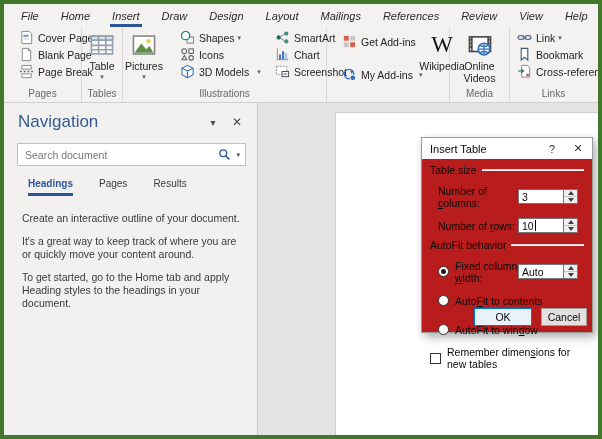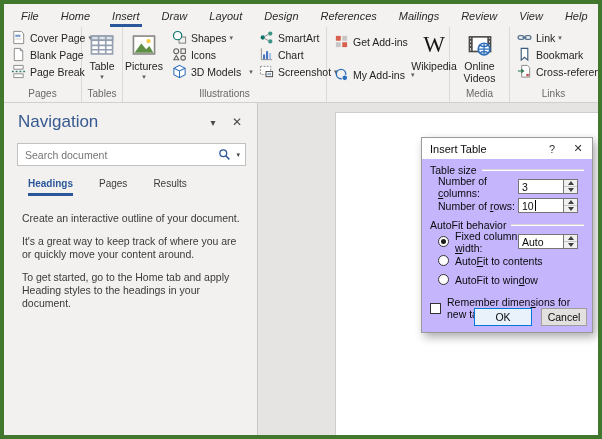--- a/index.html
+++ b/index.html
@@ -10,21 +10,21 @@
   .menubar{position:absolute;left:0;top:0;right:0;height:23px;display:flex;align-items:stretch;padding-left:6px;}
   .mtab{display:flex;align-items:center;padding:0 11px;font-size:11px;color:#2b2a29;position:relative;cursor:default;font-style:italic;}
   .mtab.active{font-weight:400;}
   .mtab.active::after{content:"";position:absolute;left:9px;right:9px;bottom:0;height:3px;background:#2b579a;}
   
   .ribbon{position:absolute;left:0;top:23px;right:0;height:76px;display:flex;box-sizing:border-box;
           border-bottom:1px solid #d2d0ce;}
   .rgroup{box-sizing:border-box;border-right:1px solid #dbd9d7;display:flex;flex-direction:column;padding-top:2px;}
   .rgroup-items{flex:1;display:flex;}
   .rgroup-label{height:14px;line-height:12px;text-align:center;font-size:10px;color:#6a6865;}
-  .col{display:flex;flex-direction:column;padding-left:5px;}
+  .col{display:flex;flex-direction:column;padding-left:13px;}
   .rbtn-s{display:flex;align-items:center;height:17px;padding:0 2px;font-size:10.5px;white-space:nowrap;cursor:default;}
   .ric{width:15px;height:15px;margin-right:4px;flex:none;display:inline-flex;}
   .ric svg{width:15px;height:15px;}
   .chev{font-size:7px;color:#605e5c;margin-left:3px;line-height:1;}
   .rbtn-l{display:flex;flex-direction:column;align-items:center;justify-content:flex-start;
           font-size:10.5px;line-height:12px;text-align:center;padding:3px 2px 0;cursor:default;}
   .ric-l{width:26px;height:26px;margin-bottom:2px;display:inline-flex;align-items:center;justify-content:center;}
   .ric-l svg{width:26px;height:26px;}
   .rbtn-l .chev{margin:1px 0 0;}
   .wiki{font-family:"Liberation Serif",serif;font-size:23px;line-height:24px;color:#161514;}
@@ -44,30 +44,30 @@
   .nav-tabs{display:flex;margin:12px 0 0 24px;font-size:10px;}
   .ntab{margin-right:26px;padding-bottom:4px;color:#3b3a39;cursor:default;}
   .ntab.active{color:#2b579a;font-weight:700;border-bottom:3px solid #2b579a;}
   .nav-body{padding:16px 13px 0 14px;font-size:10.5px;color:#3b3a39;line-height:13px;}
   .nav-body p{margin:0 4px 10px;}
   
   .docarea{position:absolute;left:254px;top:99px;right:0;bottom:0;background:#e5e4e2;}
   .page{position:absolute;left:77px;top:9px;right:0;bottom:0;background:#fff;
         border-left:1px solid #cfcecd;border-top:1px solid #cfcecd;}
   
-  .dialog{position:absolute;left:163px;top:34px;width:172px;height:196px;background:#c4b5fd;
+  .dialog{position:absolute;left:163px;top:34px;width:172px;height:196px;background:#b91c1c;
           border:1px solid #9a9a9a;box-shadow:3px 4px 9px rgba(0,0,0,.33);box-sizing:border-box;
           font-size:10.5px;color:#0a0a0a;}
   .dlg-title{height:21px;background:#fff;display:flex;align-items:center;padding-left:8px;font-size:11px;}
   .dlg-title .t{flex:1;}
   .dlg-help{width:24px;text-align:center;color:#333;cursor:default;}
   .dlg-close{width:28px;text-align:center;color:#333;font-size:11px;cursor:default;}
   .dlg-sect{display:flex;align-items:center;margin:5px 8px 2px;height:12px;}
   .dlg-sect .line{flex:1;height:2px;margin-left:5px;background:linear-gradient(#d8d6d4 50%,#fdfdfd 50%);}
-  .dlg-row{display:flex;align-items:center;height:17px;margin:2px 14px 0 16px;}
+  .dlg-row{display:flex;align-items:center;height:17px;margin:12px 14px 0 16px;}
   .dlg-row .lab{flex:1;}
   .mn{text-decoration:underline;}
   .spin{display:flex;height:15px;flex:none;}
   .spin-val{width:38px;background:#fff;border:1px solid #767676;border-right:0;padding:0 3px;display:flex;
             align-items:center;}
   .spin-btns{width:13px;border:1px solid #767676;display:flex;flex-direction:column;background:#f0f0f0;box-sizing:content-box;}
   .spin-btns .sb{flex:1;display:flex;align-items:center;justify-content:center;}
   .spin-btns .sb:first-child{border-bottom:1px solid #c8c8c8;}
   .tri-up{width:0;height:0;border-left:3px solid transparent;border-right:3px solid transparent;border-bottom:4px solid #3f3f3f;}
   .tri-dn{width:0;height:0;border-left:3px solid transparent;border-right:3px solid transparent;border-top:4px solid #3f3f3f;}
@@ -85,24 +85,24 @@
 </head>
 <body>
 
 <div class="screen">
 
   <div class="menubar">
     <span class="mtab">File</span>
     <span class="mtab">Home</span>
     <span class="mtab active">Insert</span>
     <span class="mtab">Draw</span>
+    <span class="mtab">Design</span>
     <span class="mtab">Layout</span>
-    <span class="mtab">Design</span>
+    <span class="mtab">Mailings</span>
     <span class="mtab">References</span>
-    <span class="mtab">Mailings</span>
     <span class="mtab">Review</span>
     <span class="mtab">View</span>
     <span class="mtab">Help</span>
   </div>
 
   <div class="ribbon">
 
     <div class="rgroup" style="width:78px">
       <div class="rgroup-items">
           <div class="col">

